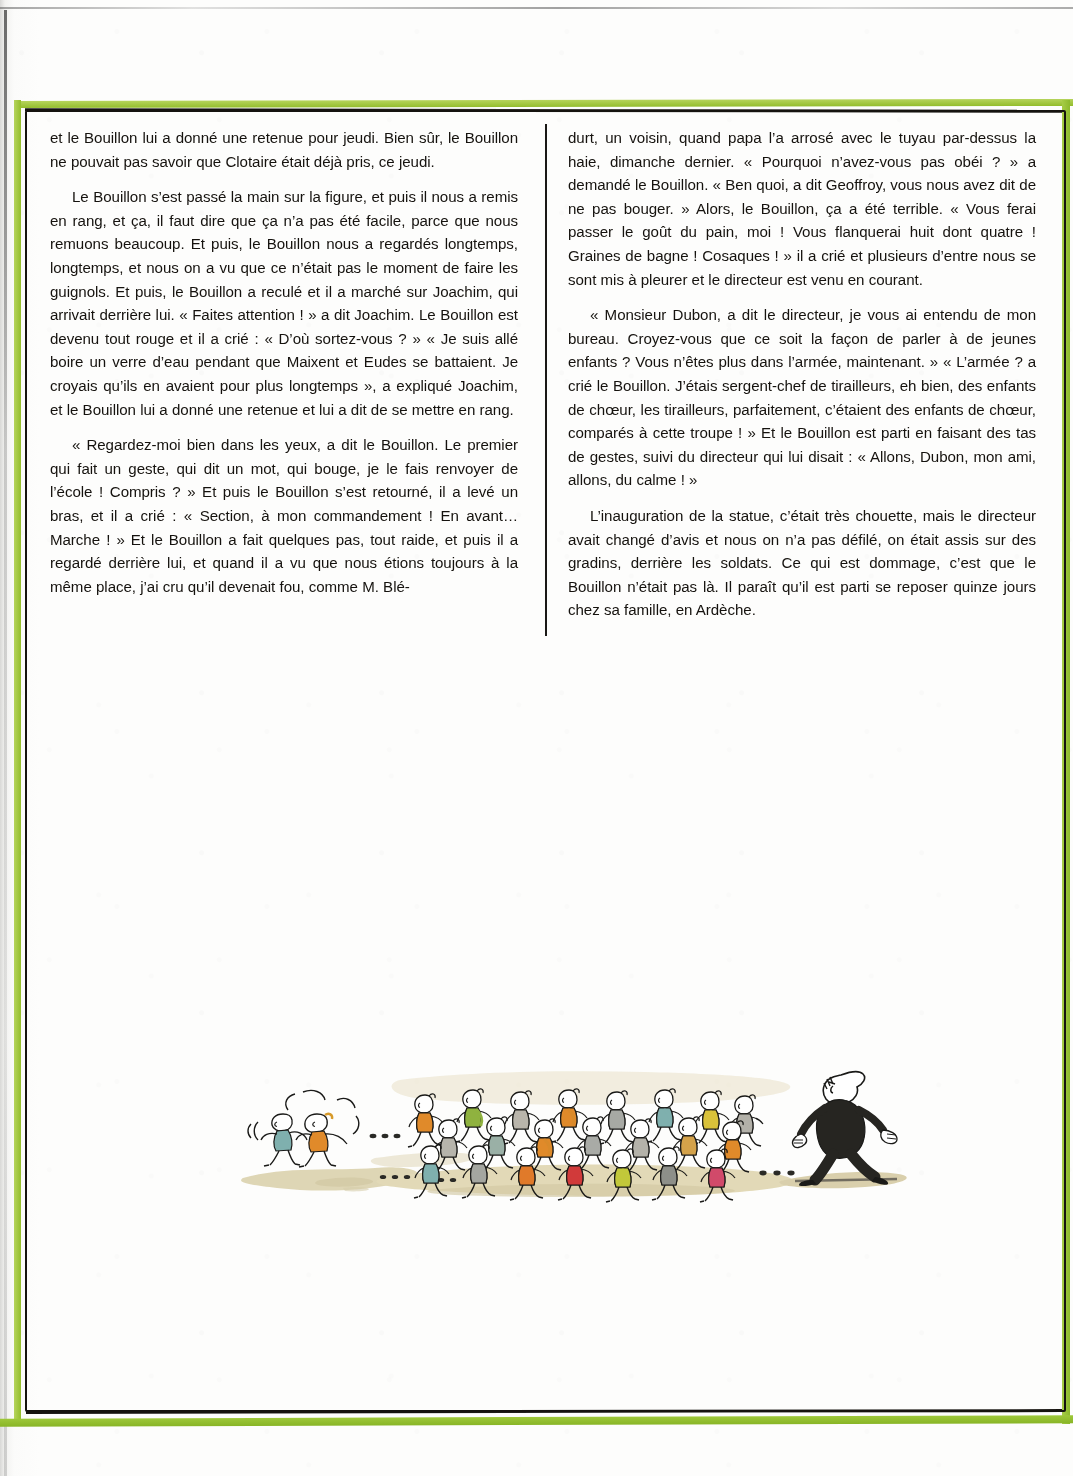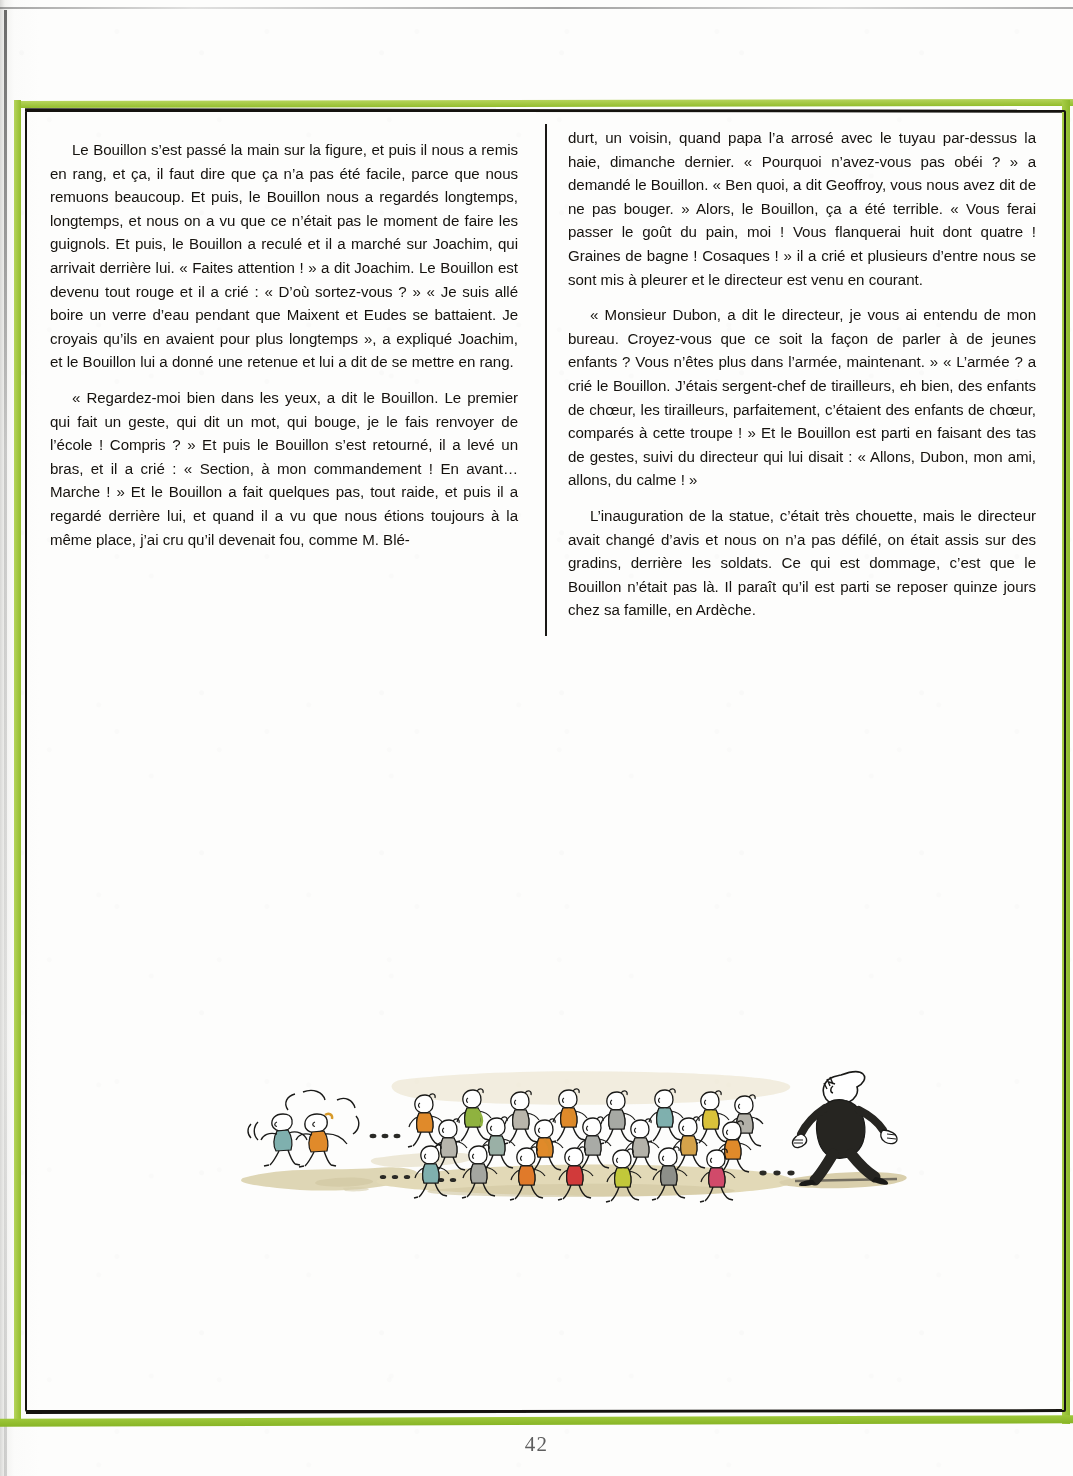--- a/index.html
+++ b/index.html
@@ -130,20 +130,21 @@
   <div class="green-line" id="green-top"></div>
   <div class="green-line" id="green-left"></div>
   <div class="green-line" id="green-right"></div>
   <div class="green-line" id="green-bottom"></div>
 
   <div id="ink-frame"></div>
 
   <div id="text-area">
 
     <div class="column">
+      <p class="para">et le Bouillon lui a donné une retenue pour jeudi. Bien sûr, le Bouillon ne pouvait pas savoir que Clotaire était déjà pris, ce jeudi.</p>
       <p class="para hang">Le Bouillon s’est passé la main sur la figure, et puis il nous a remis en rang, et ça, il faut dire que ça n’a pas été facile, parce que nous remuons beaucoup. Et puis, le Bouillon nous a regardés longtemps, longtemps, et nous on a vu que ce n’était pas le moment de faire les guignols. Et puis, le Bouillon a reculé et il a marché sur Joachim, qui arrivait derrière lui. « Faites attention ! » a dit Joachim. Le Bouillon est devenu tout rouge et il a crié : « D’où sortez-vous ? » « Je suis allé boire un verre d’eau pendant que Maixent et Eudes se battaient. Je croyais qu’ils en avaient pour plus longtemps », a expliqué Joachim, et le Bouillon lui a donné une retenue et lui a dit de se mettre en rang.</p>
       <p class="para hang">« Regardez-moi bien dans les yeux, a dit le Bouillon. Le premier qui fait un geste, qui dit un mot, qui bouge, je le fais renvoyer de l’école ! Compris ? » Et puis le Bouillon s’est retourné, il a levé un bras, et il a crié : « Section, à mon commandement ! En avant… Marche ! » Et le Bouillon a fait quelques pas, tout raide, et puis il a regardé derrière lui, et quand il a vu que nous étions toujours à la même place, j’ai cru qu’il devenait fou, comme M. Blé-</p>
     </div>
 
     <div class="column">
       <p class="para">durt, un voisin, quand papa l’a arrosé avec le tuyau par-dessus la haie, dimanche dernier. « Pourquoi n’avez-vous pas obéi ? » a demandé le Bouillon. « Ben quoi, a dit Geoffroy, vous nous avez dit de ne pas bouger. » Alors, le Bouillon, ça a été terrible. « Vous ferai passer le goût du pain, moi ! Vous flanquerai huit dont quatre ! Graines de bagne ! Cosaques ! » il a crié et plusieurs d’entre nous se sont mis à pleurer et le directeur est venu en courant.</p>
       <p class="para hang">« Monsieur Dubon, a dit le directeur, je vous ai entendu de mon bureau. Croyez-vous que ce soit la façon de parler à de jeunes enfants ? Vous n’êtes plus dans l’armée, maintenant. » « L’armée ? a crié le Bouillon. J’étais sergent-chef de tirailleurs, eh bien, des enfants de chœur, les tirailleurs, parfaitement, c’étaient des enfants de chœur, comparés à cette troupe ! » Et le Bouillon est parti en faisant des tas de gestes, suivi du directeur qui lui disait : « Allons, Dubon, mon ami, allons, du calme ! »</p>
       <p class="para hang">L’inauguration de la statue, c’était très chouette, mais le directeur avait changé d’avis et nous on n’a pas défilé, on était assis sur des gradins, derrière les soldats. Ce qui est dommage, c’est que le Bouillon n’était pas là. Il paraît qu’il est parti se reposer quinze jours chez sa famille, en Ardèche.</p>
     </div>
 
@@ -364,15 +365,14 @@
 
         <path d="M-10,32 C-16,42 -22,52 -28,58" fill="none" stroke="#262521" stroke-width="11" stroke-linecap="round"></path>
         <path d="M8,32 C16,42 24,50 32,55" fill="none" stroke="#262521" stroke-width="11" stroke-linecap="round"></path>
 
         <path d="M-30,58 C-38,58 -44,60 -44,63 C-44,65 -34,64 -27,62 Z" fill="#1a1a18"></path>
         <path d="M32,55 C40,56 46,59 45,62 C44,64 35,62 29,59 Z" fill="#1a1a18"></path>
       </g>
     </svg>
   </div>
 
-  <div id="folio">42</div>
 
 </div>
 
 </body></html>

